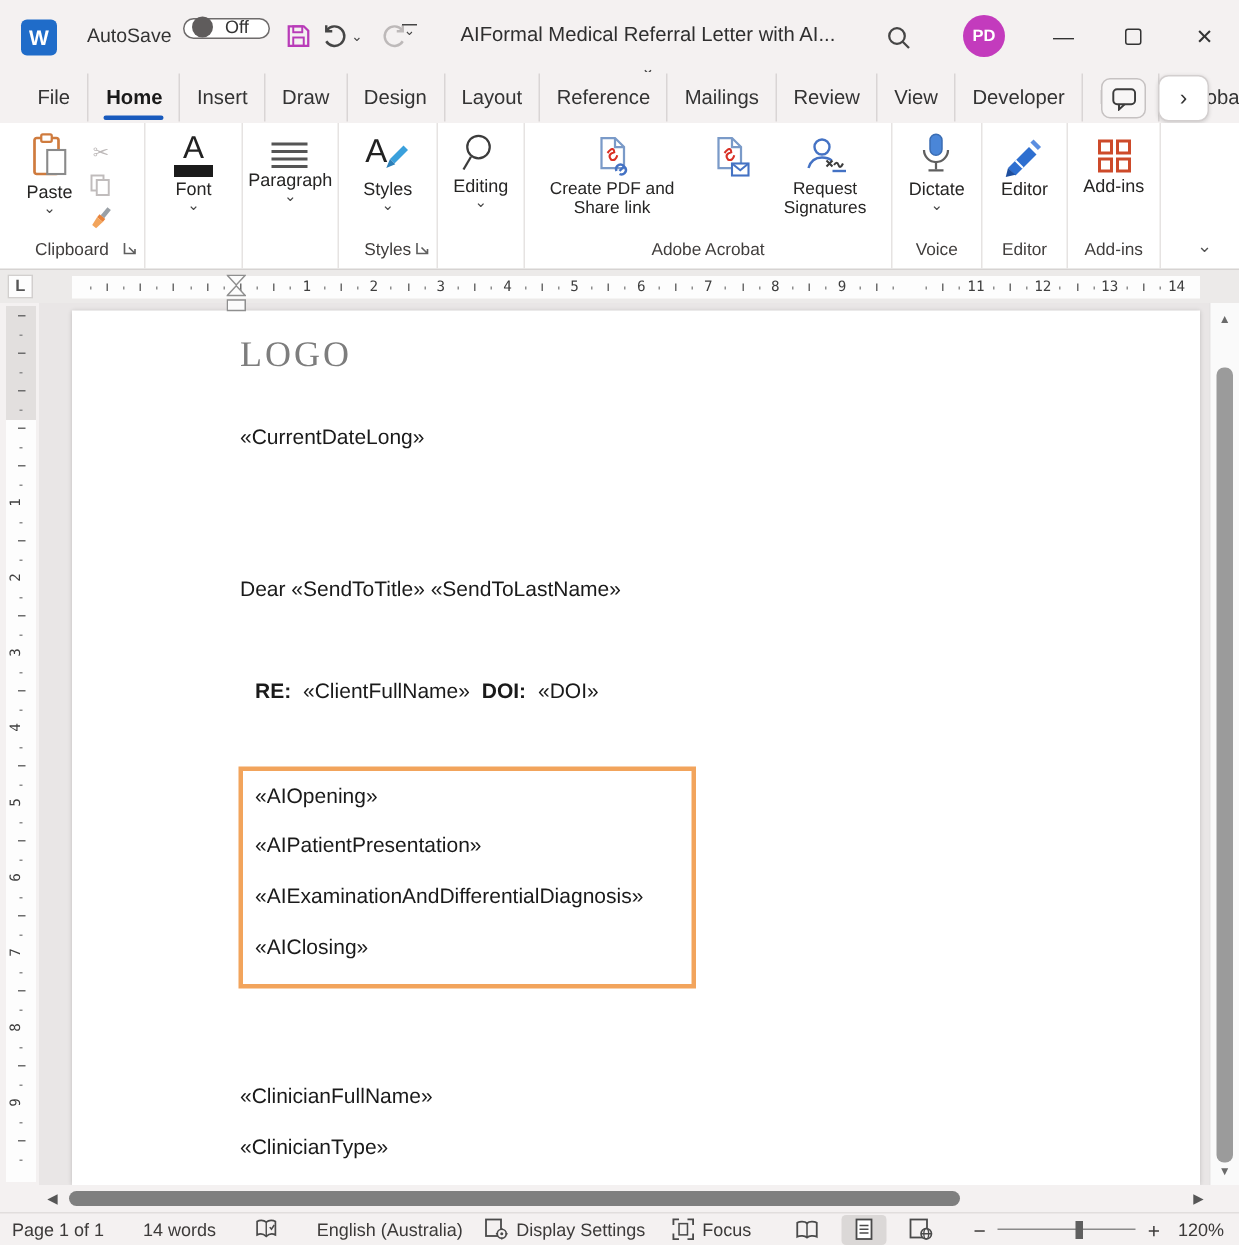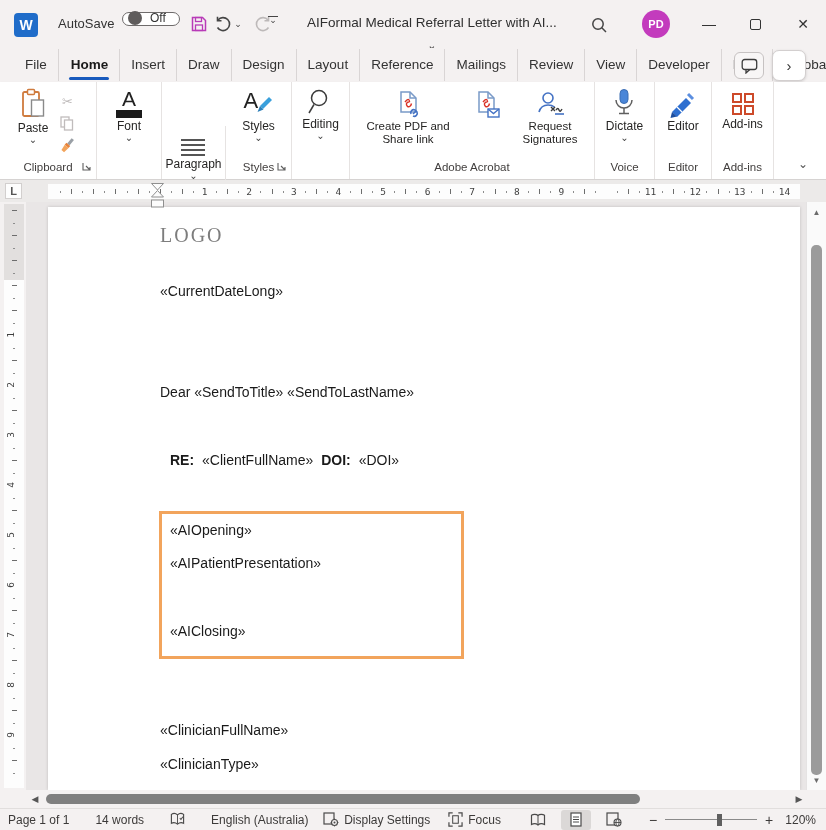--- a/index.html
+++ b/index.html
@@ -63,21 +63,21 @@
   .docarea { position:absolute; left:0; top:202px; width:826px; height:588px; }
   .vruler { position:absolute; left:4px; top:0; width:20px; height:588px; }
   .vband-gray { position:absolute; left:0; top:2px; width:20px; height:76px; background:#e2dfde; }
   .vband { position:absolute; left:0; top:78px; width:20px; height:508px; background:#fdfdfd; }
   .vnum { position:absolute; left:4px; transform:translateY(-50%) rotate(-90deg); font-size:9.5px; color:#3f3f3f; font-family:"DejaVu Sans Mono",monospace; }
   .vtick { position:absolute; left:8px; width:5px; height:1px; background:#6d6d6d; }
   .vdot { position:absolute; left:9px; width:2px; height:1px; background:#8d8d8d; }
   .canvas { position:absolute; left:26px; top:0; width:780px; height:588px; background:#e9e6e6; }
   .page { position:absolute; left:22px; top:5px; width:752px; height:583px; background:#fff; box-shadow:0 0 3px rgba(0,0,0,.18); }
   .dline { position:absolute; left:112px; font-size:14px; color:#1a1a1a; white-space:nowrap; }
-  .logo-text { position:absolute; left:112px; top:17px; font-family:"Liberation Serif","DejaVu Serif",serif; font-size:20px; letter-spacing:2px; color:#7d7d7d; }
+  .logo-text { position:absolute; left:112px; top:17px; font-family:"Liberation Serif","DejaVu Serif",serif; font-size:24px; letter-spacing:2px; color:#7d7d7d; }
   .ai-box { position:absolute; left:111px; top:304px; width:305px; height:148px; border:3px solid #f2a45c; }
   .ai-line { position:absolute; left:8px; font-size:14px; color:#1a1a1a; white-space:nowrap; }
   .b { font-weight:700; }
 
   
   .vscroll { position:absolute; right:0; top:0; width:20px; height:588px; background:#fafafa; border-left:1px solid #e5e3e3; }
   .vscroll .arrow { position:absolute; left:0; width:19px; height:16px; font-size:8px; color:#6b6b6b; display:flex; align-items:center; justify-content:center; }
   .vthumb { position:absolute; left:4px; top:43px; width:11px; height:530px; background:#9b9b9b; border-radius:5px; }
 
   
@@ -221,21 +221,21 @@
             <span class="A">A</span>
             <span class="bar"></span>
           </span>
         <span>Font</span>
         <span class="chev">⌄</span>
       </div>
     </div>
     <div class="rgroup-footer"></div>
   </div>
 
-  <div class="rgroup" style="width:64px;margin-top:44px;">
+  <div class="rgroup" style="width:64px;">
     <div class="rgroup-body">
       <div class="bigbtn">
         <span class="paricon">
             <i></i>
             <i></i>
             <i></i>
             <i></i>
           </span>
         <span>Paragraph</span>
         <span class="chev">⌄</span>
@@ -510,20 +510,21 @@
       <div class="dline" style="top:177px;">Dear «SendToTitle» «SendToLastName»</div>
       <div class="dline" style="top:245px;left:122px;">
         <span class="b" style="margin-right: 4px;">RE:</span>
         <span style="margin-right: 4px;">«ClientFullName»</span>
         <span class="b" style="margin-right: 4px;">DOI:</span>
         <span>«DOI»</span>
       </div>
       <div class="ai-box" style="border-color: rgb(242, 164, 92);">
         <div class="ai-line" style="top:8px;">«AIOpening»</div>
         <div class="ai-line" style="top:41px;">«AIPatientPresentation»</div>
+        <div class="ai-line" style="top:75px;">«AIExaminationAndDifferentialDiagnosis»</div>
         <div class="ai-line" style="top:109px;">«AIClosing»</div>
       </div>
       <div class="dline" style="top:515px;">«ClinicianFullName»</div>
       <div class="dline" style="top:549px;">«ClinicianType»</div>
     </div>
   </div>
 
   <div class="vscroll">
     <span class="arrow" style="top:2px;">▲</span>
     <div class="vthumb"></div>

